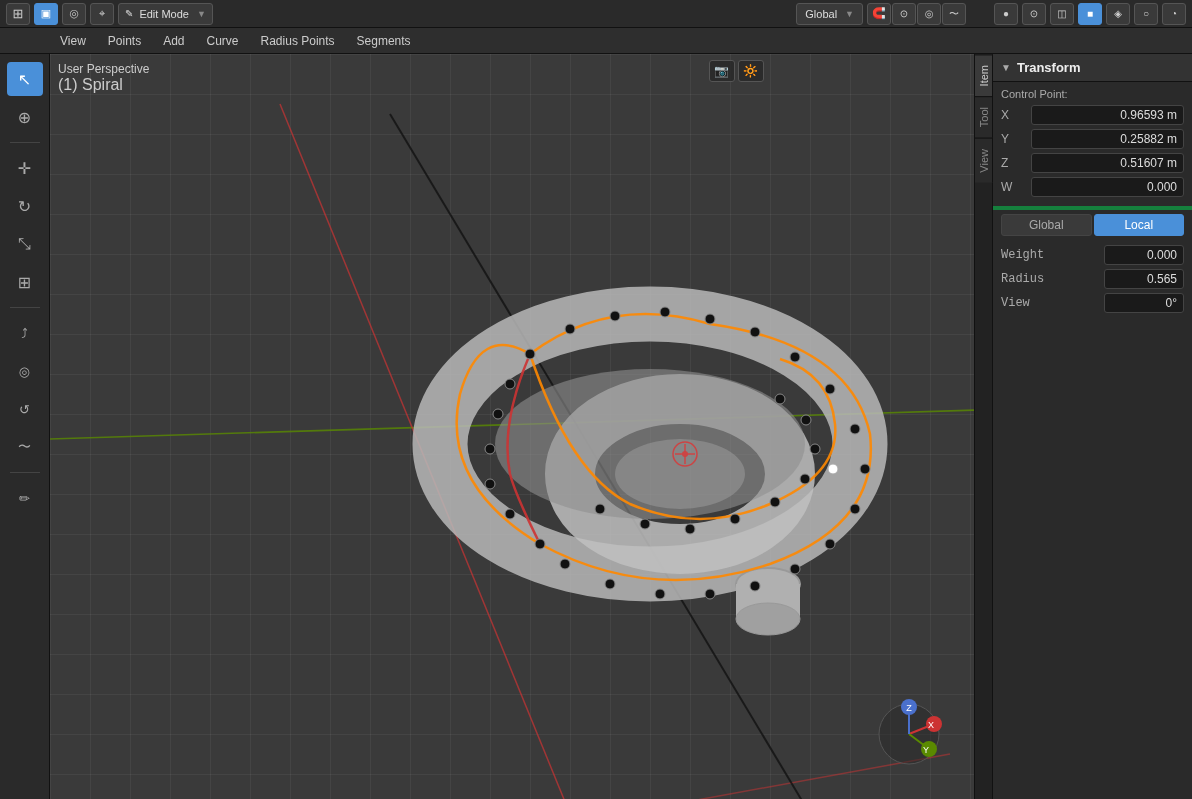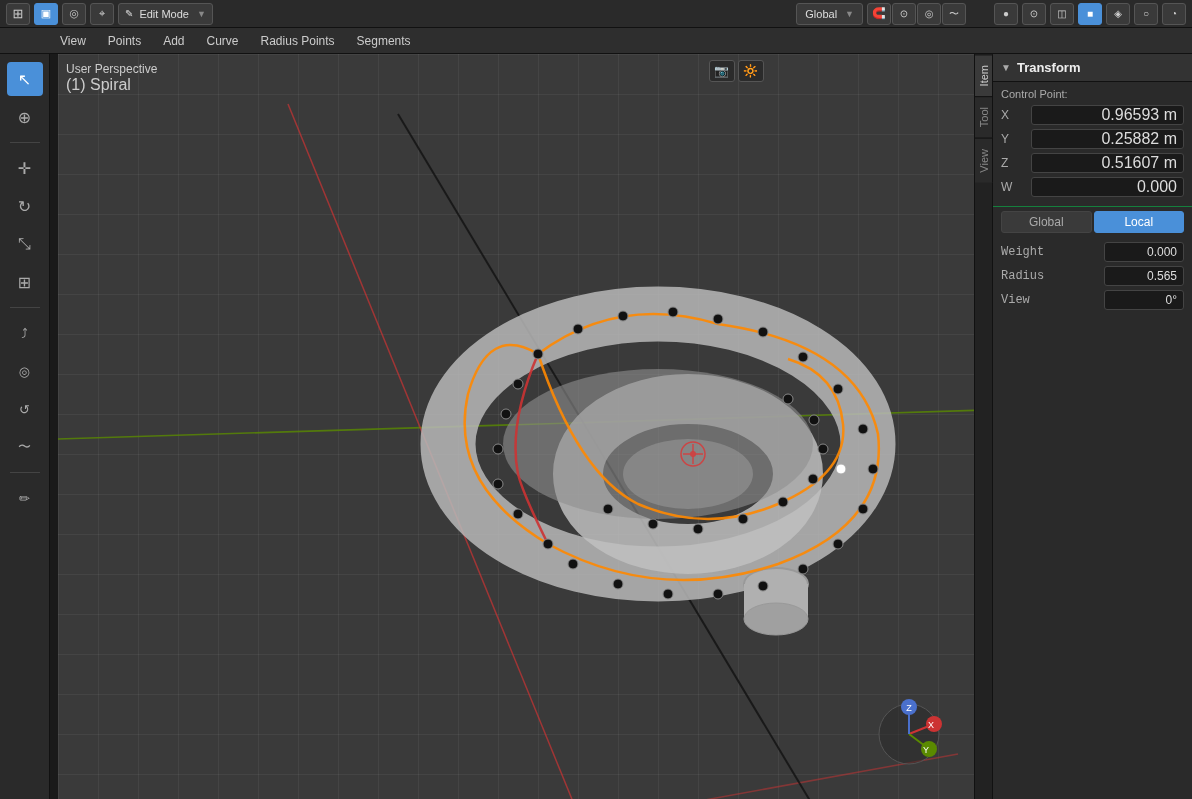--- a/index.html
+++ b/index.html
@@ -137,21 +137,20 @@
       margin: 4px 0;
     }
 
     
     #viewport {
       flex: 1;
       height: 100%;
       background: #404040;
       position: relative;
       overflow: hidden;
-      margin-left: 8px;
     }
 
     
     .viewport-grid {
       position: absolute;
       top: 0; left: 0; right: 0; bottom: 0;
       background-color: #3a3a3a;
       background-image:
         linear-gradient(rgba(255,255,255,0.05) 1px, transparent 1px),
         linear-gradient(90deg, rgba(255,255,255,0.05) 1px, transparent 1px);
@@ -204,21 +203,21 @@
     }
 
     .panel-header .collapse-arrow {
       margin-right: 6px;
       font-size: 10px;
       color: #aaa;
     }
 
     .panel-section {
       padding: 6px 8px;
-      border-bottom: 1px solid #15803d;
+      border-bottom: 4px solid #15803d;
     }
 
     .panel-section-title {
       font-size: 11px;
       color: #aaa;
       margin-bottom: 4px;
     }
 
     .prop-row {
       display: flex;
@@ -232,21 +231,21 @@
       font-size: 12px;
       color: #aaa;
     }
 
     .prop-value {
       flex: 1;
       background: #1a1a1a;
       border: 1px solid #444;
       border-radius: 3px;
       padding: 2px 6px;
-      font-size: 16px;
+      font-size: 12px;
       color: #ddd;
       text-align: left;
       height: 20px;
       display: flex;
       align-items: center;
       justify-content: flex-end;
     }
 
     .prop-value.editable {
       cursor: text;

